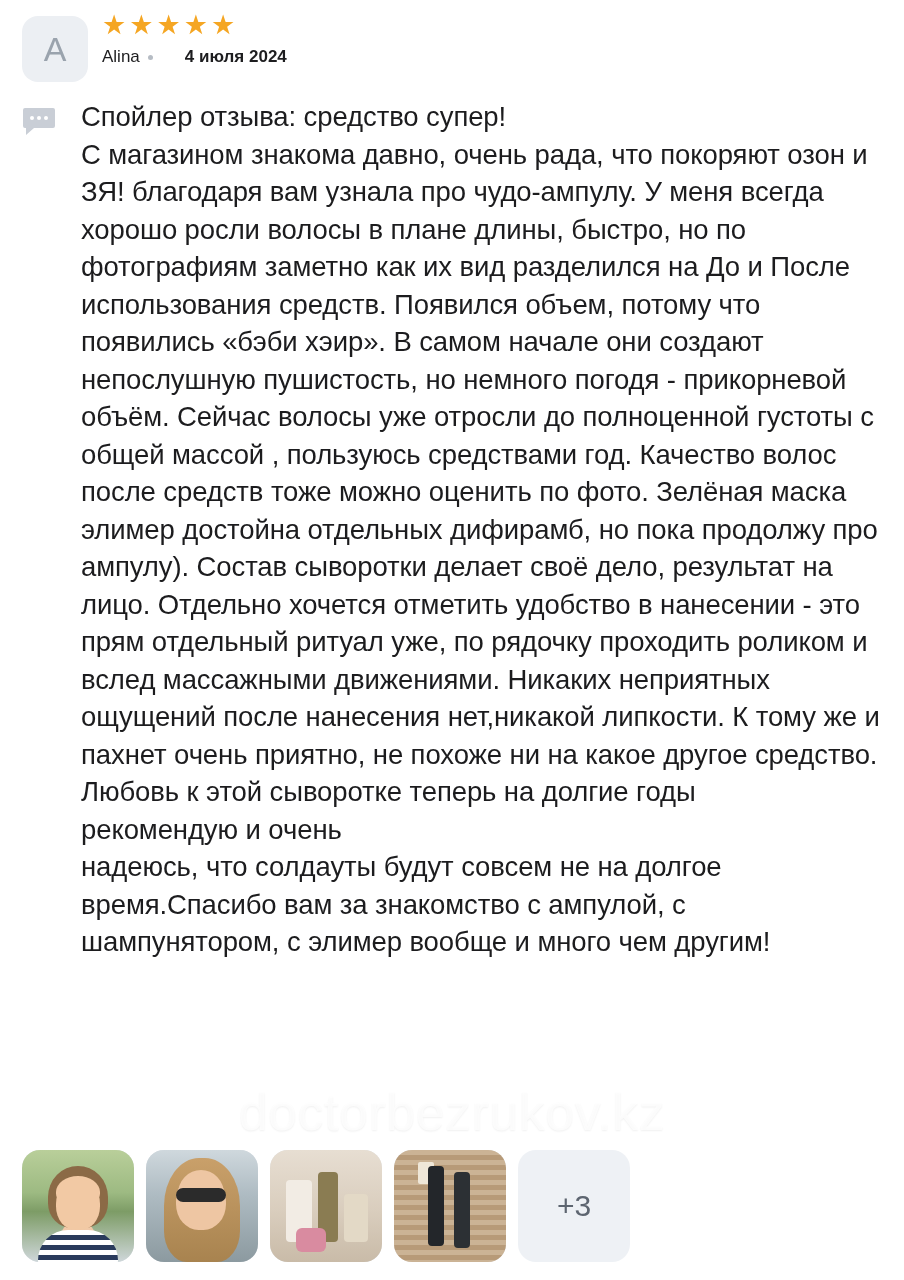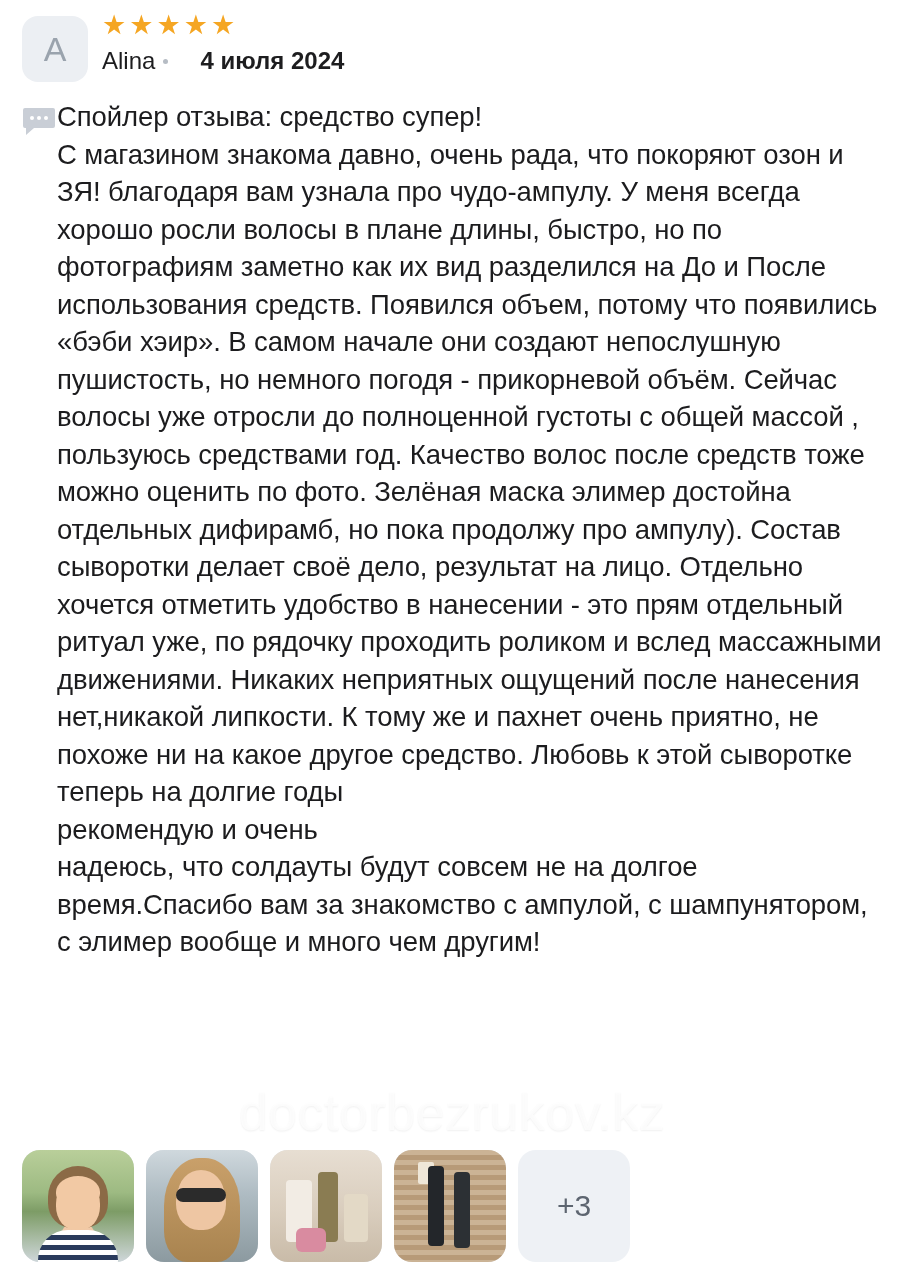--- a/index.html
+++ b/index.html
@@ -57,37 +57,37 @@
   }
   .star {
     font-size: 27px;
     color: #f5a623;
     letter-spacing: 0;
   }
   .meta {
     display: flex;
     align-items: center;
     gap: 8px;
-    font-size: 24px;
+    font-size: 17px;
     color: #1d1d1f;
   }
   .meta .author { font-weight: 400; }
   .meta .dot {
     width: 5px;
     height: 5px;
     border-radius: 50%;
     background: #b6bcc4;
     display: inline-block;
   }
   .meta .date { font-weight: 700; margin-left: 24px; }
 
   
   .body-row {
     display: flex;
-    gap: 1px;
+    gap: 25px;
     margin-top: 16px;
   }
   .comment-icon {
     flex: 0 0 auto;
     width: 34px;
     height: 30px;
     margin-top: 8px;
   }
   .comment-icon svg { display: block; }
   .text-col {

